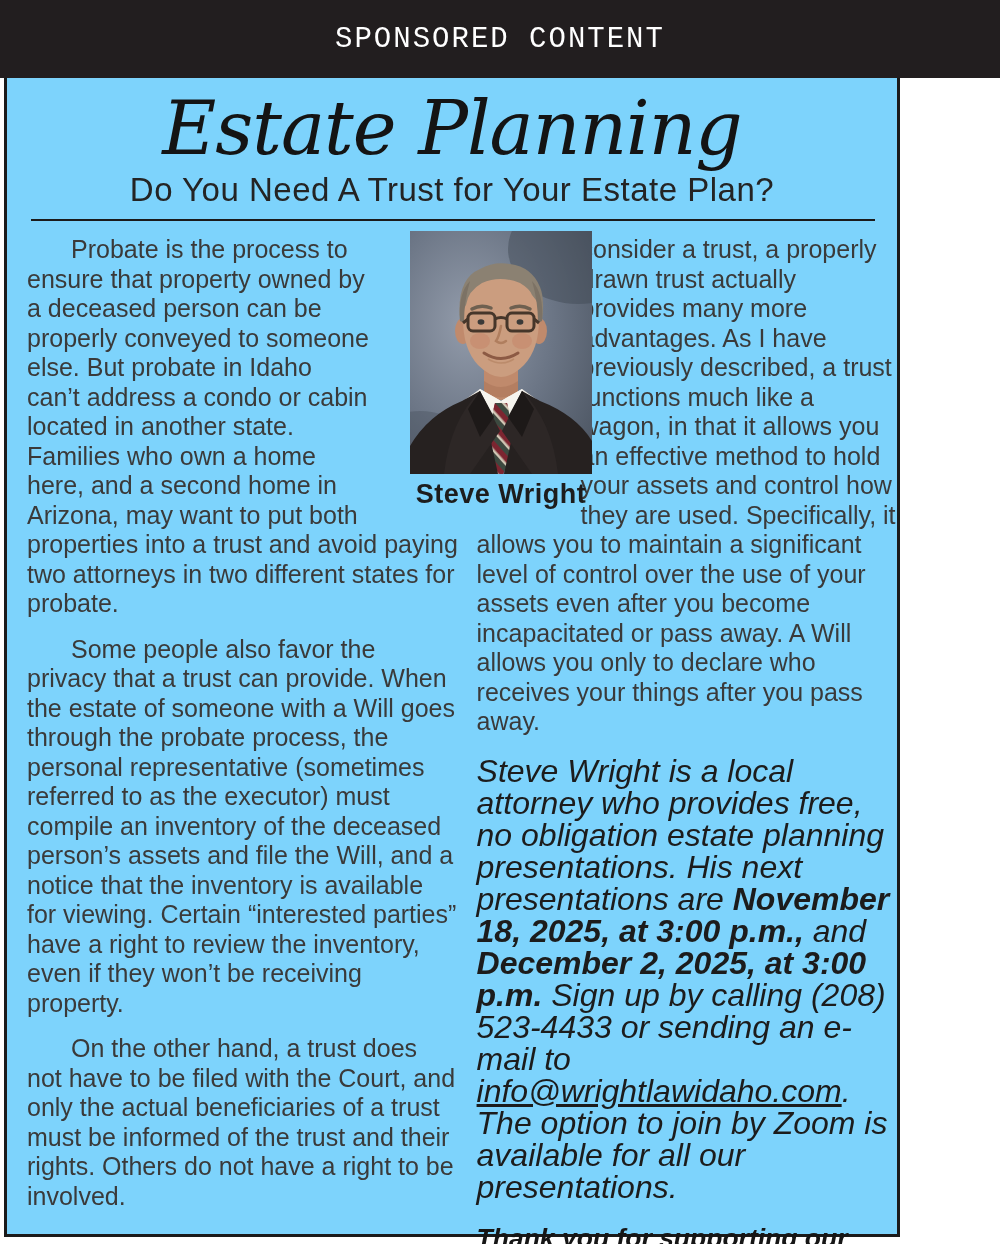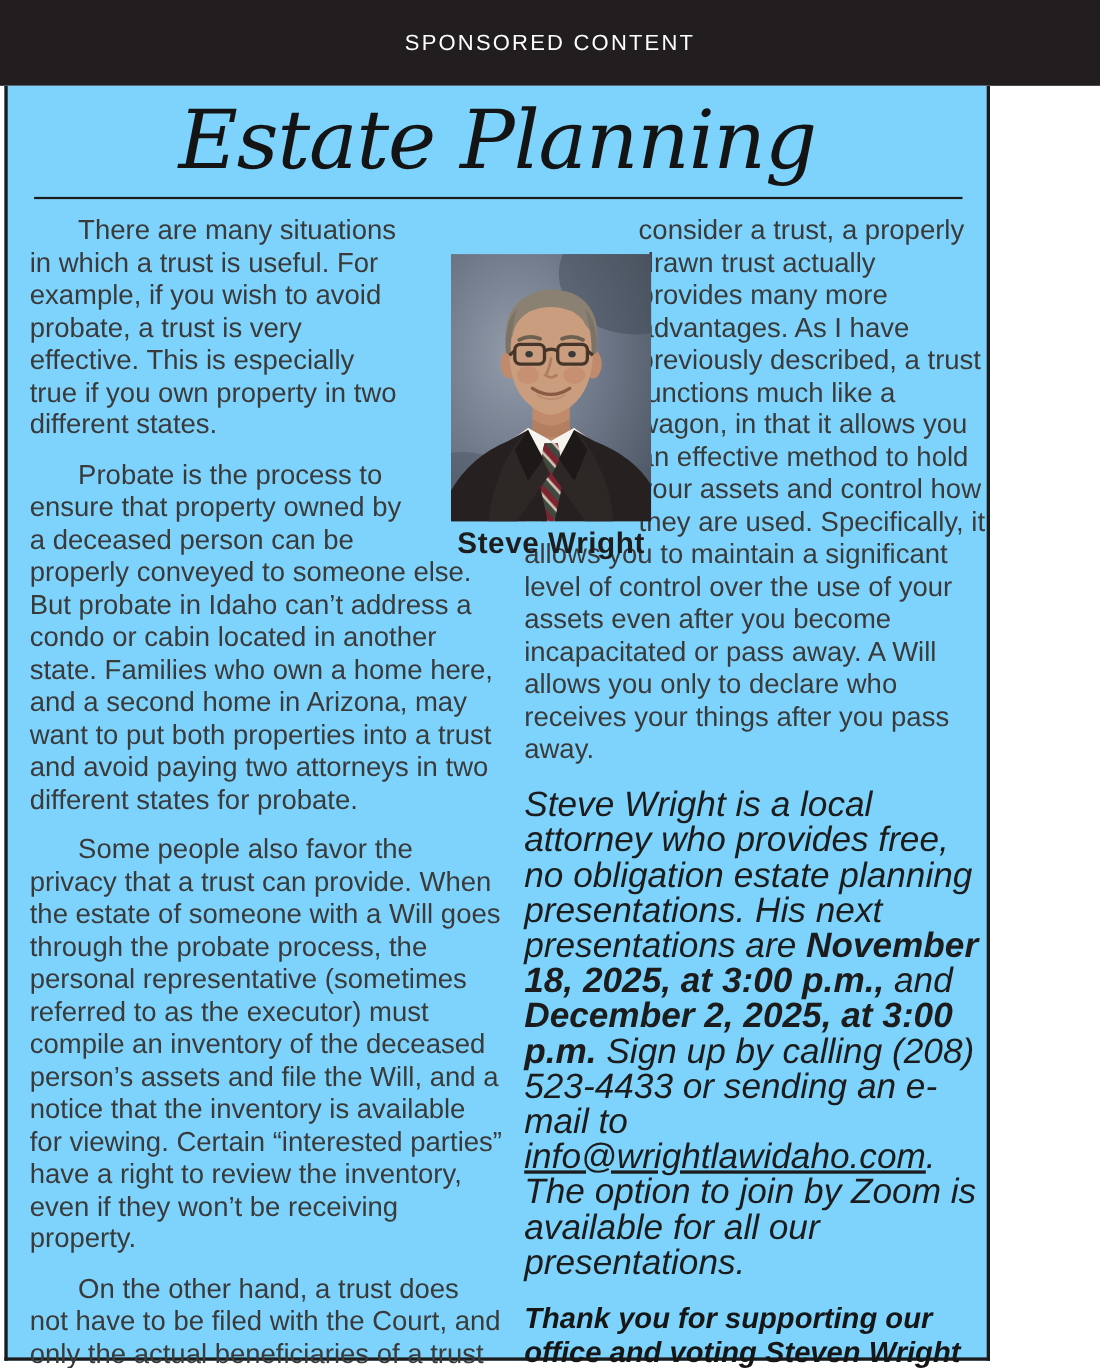--- a/index.html
+++ b/index.html
@@ -13,23 +13,24 @@
 
   
   .banner {
     position: absolute; left: 0; top: 0;
     width: 1000px; height: 78px;
     background: #221e1f;
     display: flex; align-items: center; justify-content: center;
   }
   .banner-label {
     color: #ffffff;
-    font-size: 20px;
+    font-size: 29px;
     letter-spacing: 2px;
     font-weight: 400;
+    font-family: Liberation Mono, monospace;
   }
 
   
   .content {
     position: absolute;
     left: 4px; top: 78px;
     width: 896px; height: 1159px;
     background: #7dd3fc;
     border: 3px solid #1b1b1b;
     border-top: none;
@@ -117,28 +118,28 @@
 <body>
 
 <div class="banner">
   <span class="banner-label">SPONSORED CONTENT</span>
 </div>
 
 <div class="content">
 
   <h1 class="title">Estate Planning</h1>
 
+  <h2 class="subtitle">Do You Need A Trust for Your Estate Plan?</h2>
 
   <hr class="rule">
 
   <div class="columns">
 
     <div class="col col-left">
       <div class="photo-spacer-left"></div>
-      <p class="indent">There are many situations in which a trust is useful. For example, if you wish to avoid probate, a trust is very effective. This is especially true if you own property in two different states.</p>
       <p class="indent">Probate is the process to ensure that property owned by a deceased person can be properly conveyed to someone else. But probate in Idaho can’t address a condo or cabin located in another state. Families who own a home here, and a second home in Arizona, may want to put both properties into a trust and avoid paying two attorneys in two different states for probate.</p>
       <p class="indent">Some people also favor the privacy that a trust can provide. When the estate of someone with a Will goes through the probate process, the personal representative (sometimes referred to as the executor) must compile an inventory of the deceased person’s assets and file the Will, and a notice that the inventory is available for viewing. Certain “interested parties” have a right to review the inventory, even if they won’t be receiving property.</p>
       <p class="indent">On the other hand, a trust does not have to be filed with the Court, and only the actual beneficiaries of a trust must be informed of the trust and their rights. Others do not have a right to be involved.</p>
 
     </div>
 
     <div class="col-gap"></div>
 
     <div class="col col-right">
       <div class="photo-spacer-right"></div>

